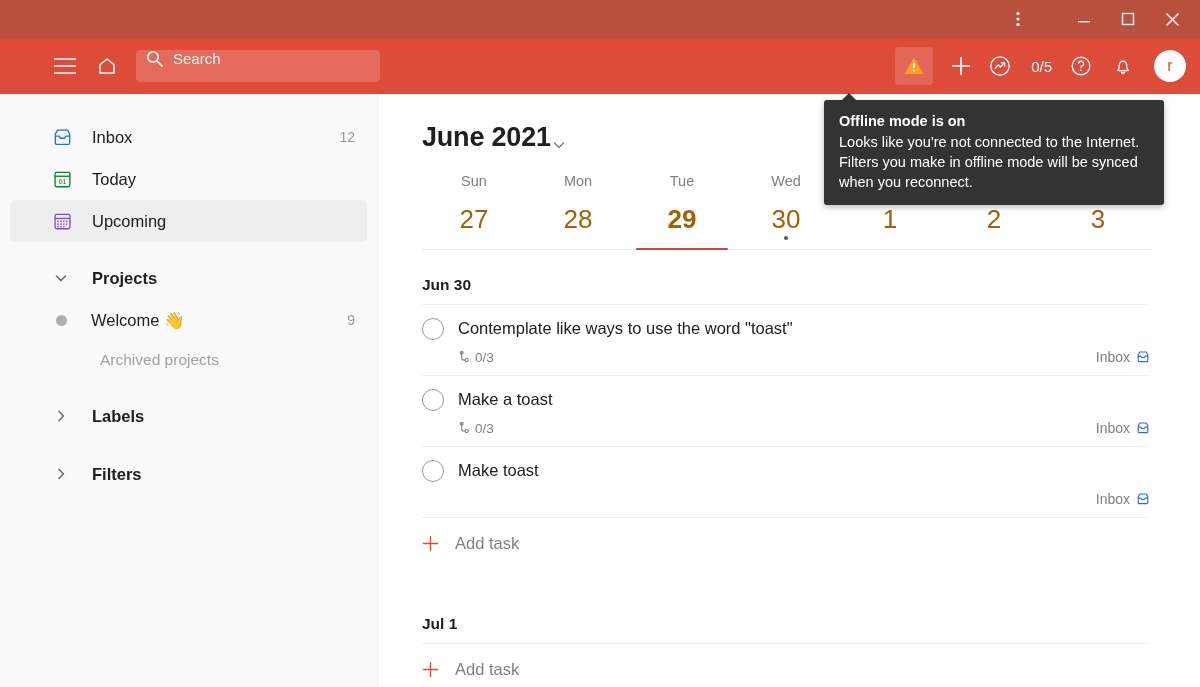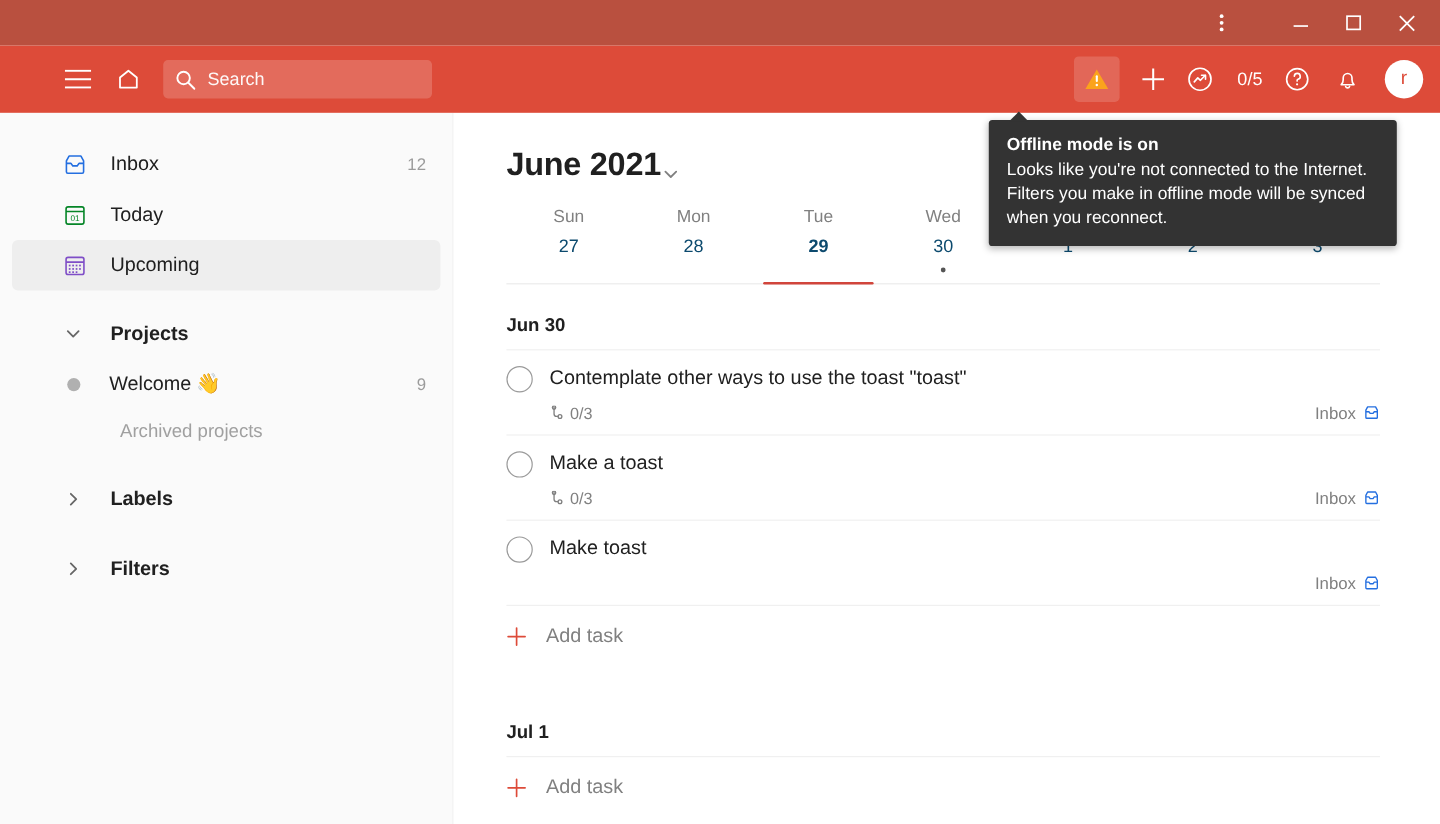--- a/index.html
+++ b/index.html
@@ -36,24 +36,24 @@
     z-index: 5;
   }
   .tool-icon {
     width: 34px; height: 34px;
     display: flex; align-items: center; justify-content: center;
     color: #ffffff; cursor: pointer; flex: 0 0 auto;
   }
   .hamburger { margin-right: 8px; }
   .home-ic { margin-right: 12px; }
   .search-box {
-    width: 224px; height: 32px;
+    width: 244px; height: 32px;
     background: rgba(255,255,255,0.18);
     border-radius: 4px;
-    display: flex; align-items: center;
+    display: flex; 
     padding: 0 10px; gap: 10px;
     cursor: text;
   }
   .search-box .ph {
     color: #ffffff; font-size: 15px; opacity: 0.95;
   }
   .toolbar-right {
     margin-left: auto;
     display: flex; align-items: center; gap: 4px;
   }
@@ -153,21 +153,21 @@
   .month-row { display: flex; align-items: flex-end; padding-top: 28px; }
   .month-title { font-size: 27px; font-weight: bold; color: #202020; letter-spacing: -0.2px; }
   .month-chev { color: #808080; display: flex; align-items: center; cursor: pointer; }
 
   .weekstrip { display: flex; margin-top: 18px; border-bottom: 1px solid #ebebeb; }
   .day-col {
     flex: 1 1 0; text-align: center; padding-bottom: 9px;
     position: relative; cursor: pointer;
   }
   .day-name { font-size: 14.5px; color: #808080; line-height: 20px; }
-  .day-num  { font-size: 15px; color: #0c4a6e; line-height: 28px; margin-top: 1px; }
+  .day-num  { font-size: 26px; color: #a16207; line-height: 28px; margin-top: 14px; }
   .day-col.selected .day-num { font-weight: bold; }
   .day-col.selected:after {
     content: ""; position: absolute; left: 6%; right: 6%; bottom: -1px;
     height: 2.5px; background: #d1453b; border-radius: 2px;
   }
   .day-dot {
     width: 4px; height: 4px; border-radius: 50%; background: #555;
     margin: 3px auto 0 auto;
   }
 
@@ -426,21 +426,21 @@
           <div class="day-num">3</div>
         </div>
       </div>
 
       <div class="daygroup">
         <div class="daygroup-title">Jun 30</div>
 
         <div class="task">
           <div class="checkbox"></div>
           <div class="task-body">
-            <div class="task-title">Contemplate other ways to use the toast "toast"</div>
+            <div class="task-title">Contemplate like ways to use the word "toast"</div>
             <div class="task-meta">
               <div class="subtasks">
                 <svg width="13" height="13" viewBox="0 0 14 14">
                   <path d="M4 1.5 v6 a2.2 2.2 0 0 0 2.2 2.2 h1.4" fill="none" stroke="#808080" stroke-width="1.2" stroke-linecap="round"></path>
                   <circle cx="4" cy="1.8" r="1.5" fill="none" stroke="#808080" stroke-width="1.2"></circle>
                   <circle cx="9.3" cy="9.8" r="1.7" fill="none" stroke="#808080" stroke-width="1.2"></circle>
                 </svg>
                 <span>0/3</span>
               </div>
               <div class="task-project">

